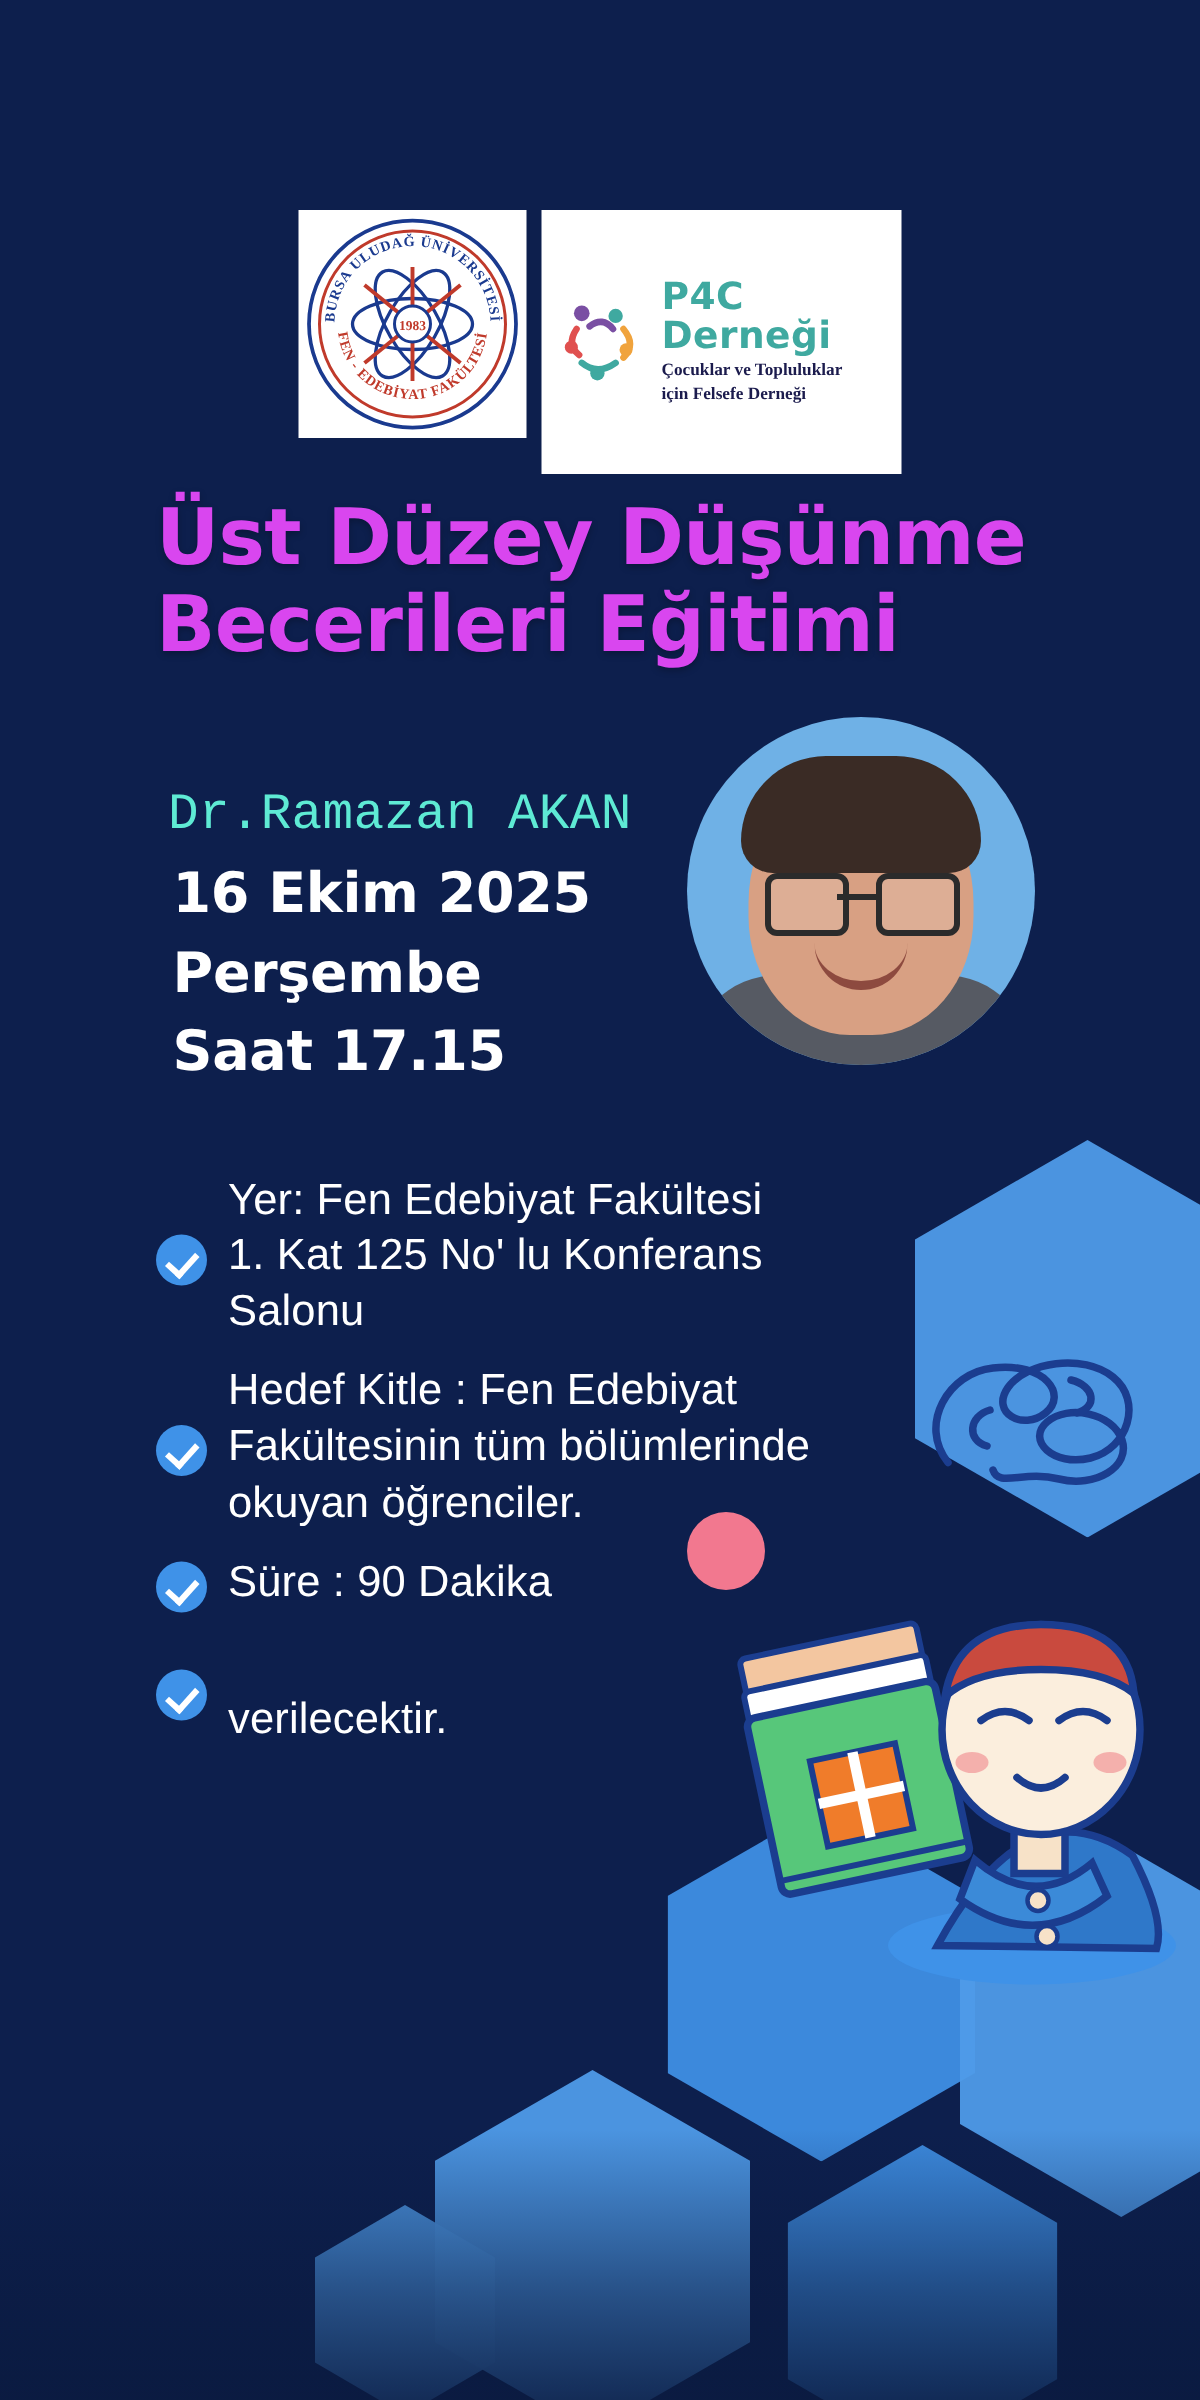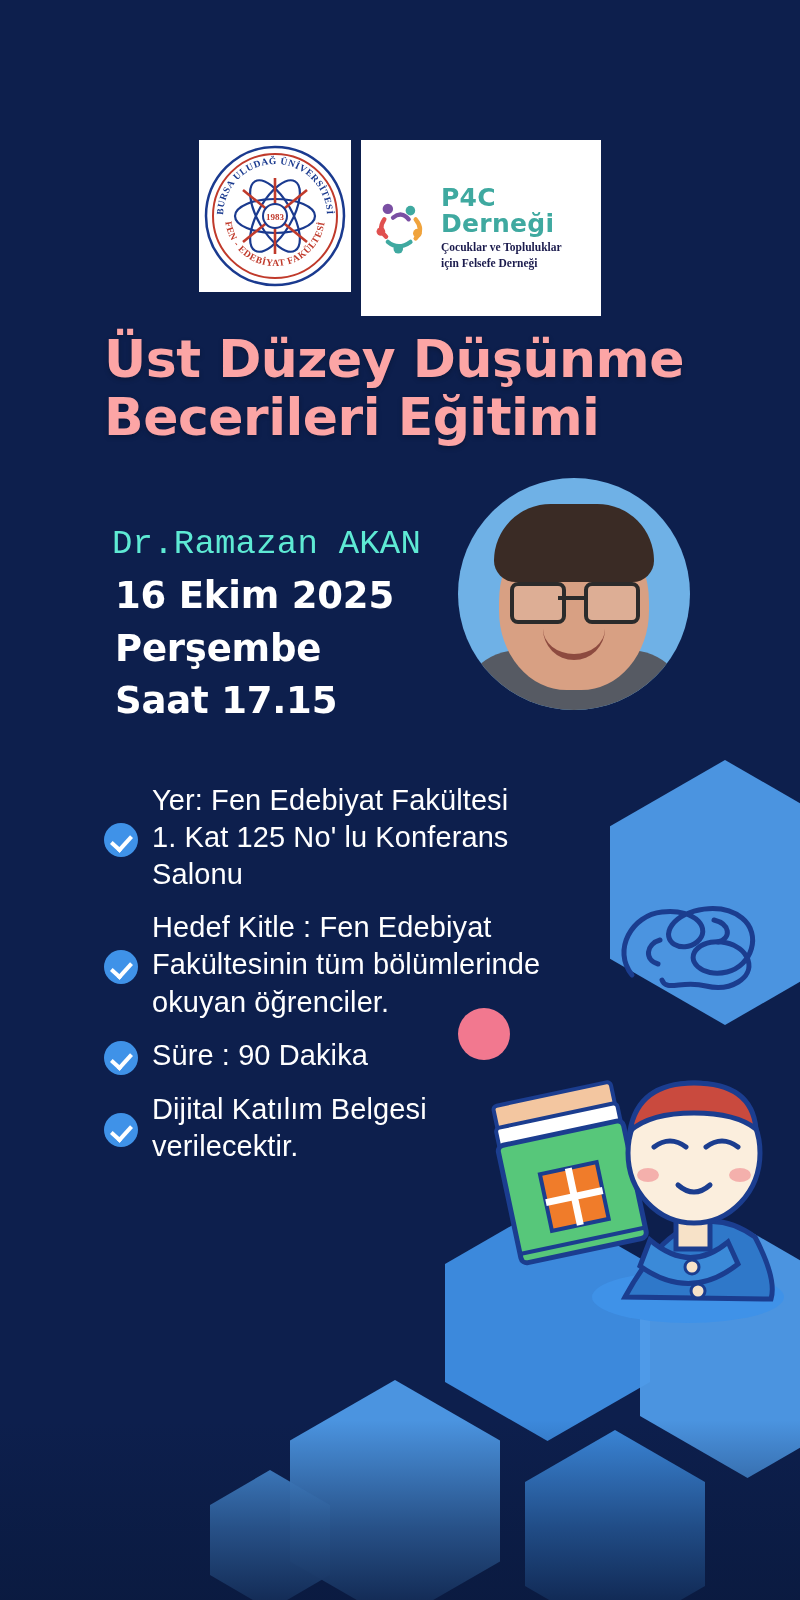--- a/index.html
+++ b/index.html
@@ -78,21 +78,21 @@
     line-height: 1.35;
     margin-top: 3px;
   }
 
   
   .headline {
     position: absolute;
     top: 330px;
     left: 104px;
     width: 640px;
-    color: #fca5a5;
+    color: #d946ef;
     font-family: "DejaVu Sans", sans-serif;
     font-weight: bold;
     font-size: 52px;
     line-height: 1.12;
     letter-spacing: -0.5px;
     text-shadow: 0 2px 5px rgba(0,0,0,.25);
   }
   .headline div { white-space: nowrap; }
 
   .speaker {
@@ -351,21 +351,21 @@
     </div>
 
     <div class="bullet">
       <span class="check"></span>
       <span class="bullet-text">Süre : 90 Dakika</span>
     </div>
 
     <div class="bullet">
       <span class="check"></span>
       <span class="bullet-text">
-        <span>Dijital Katılım Belgesi</span><br>
+        <br>
         <span>verilecektir.</span>
       </span>
     </div>
   </div>
 
   <div class="illus">
     <div class="pink-dot"></div>
 
     <svg class="scribble" width="180" height="140" viewBox="0 0 180 140">
       <g fill="none" stroke="#1b3d8f" stroke-width="5" stroke-linecap="round">

